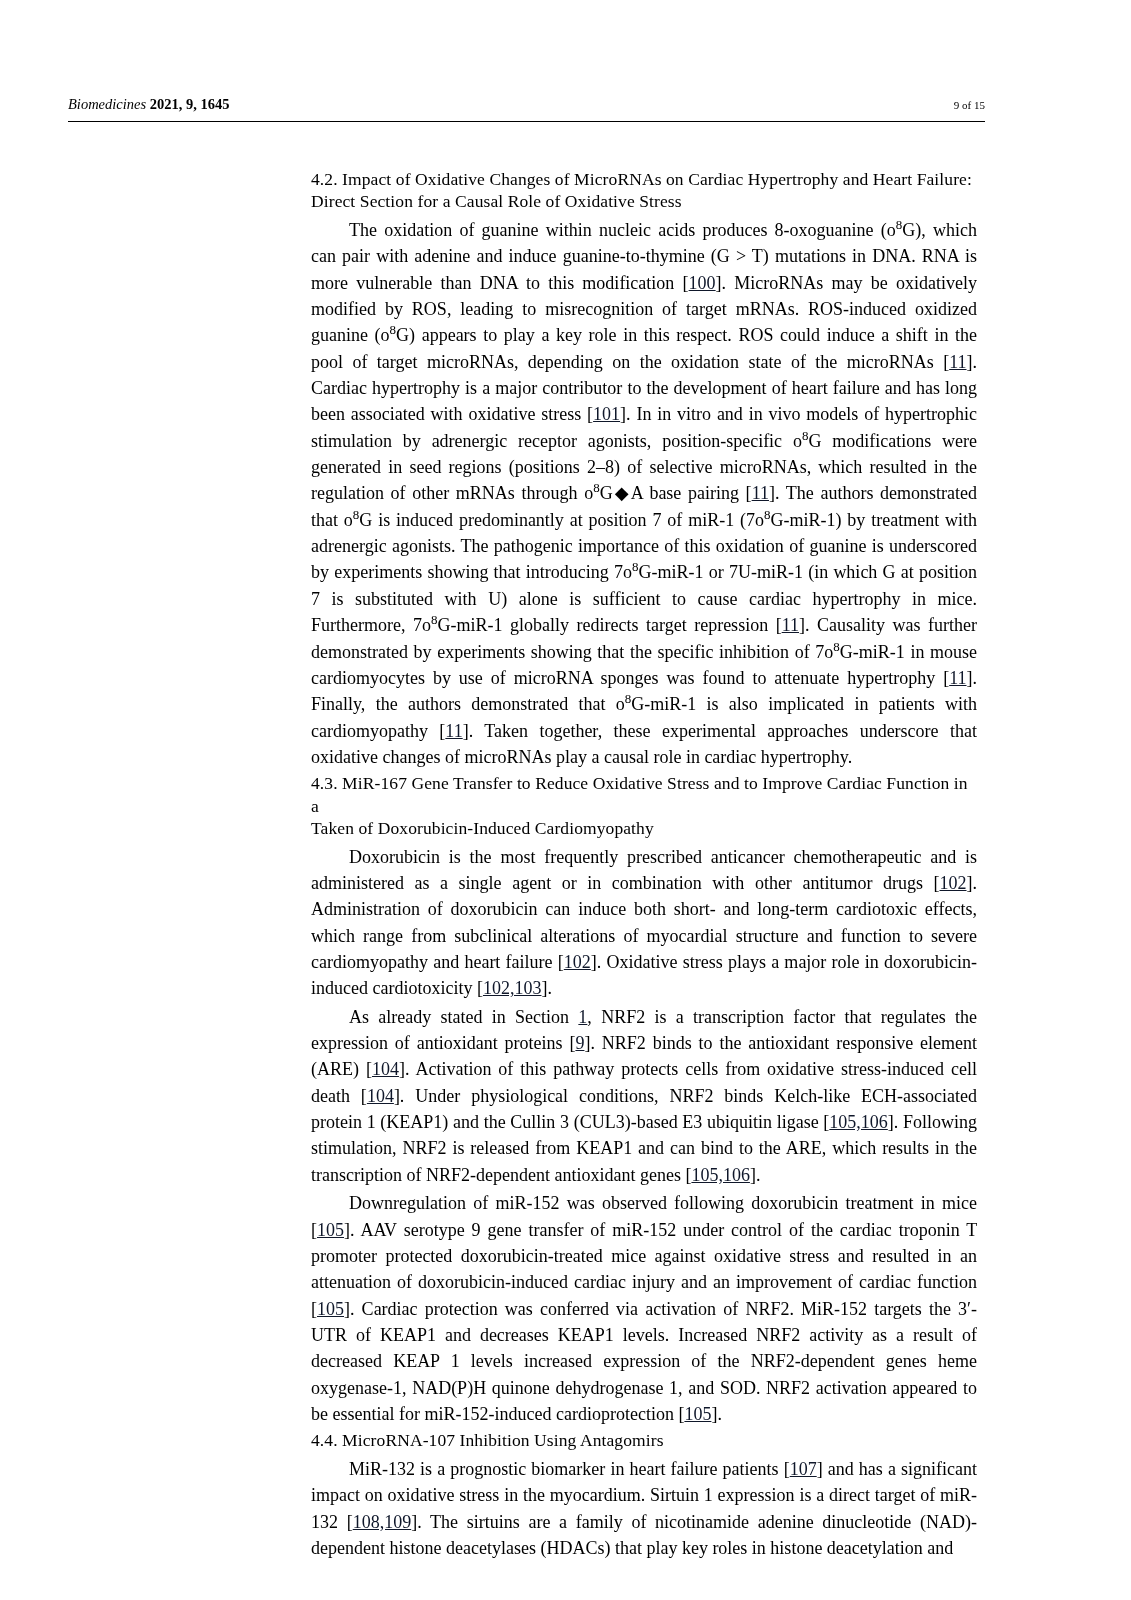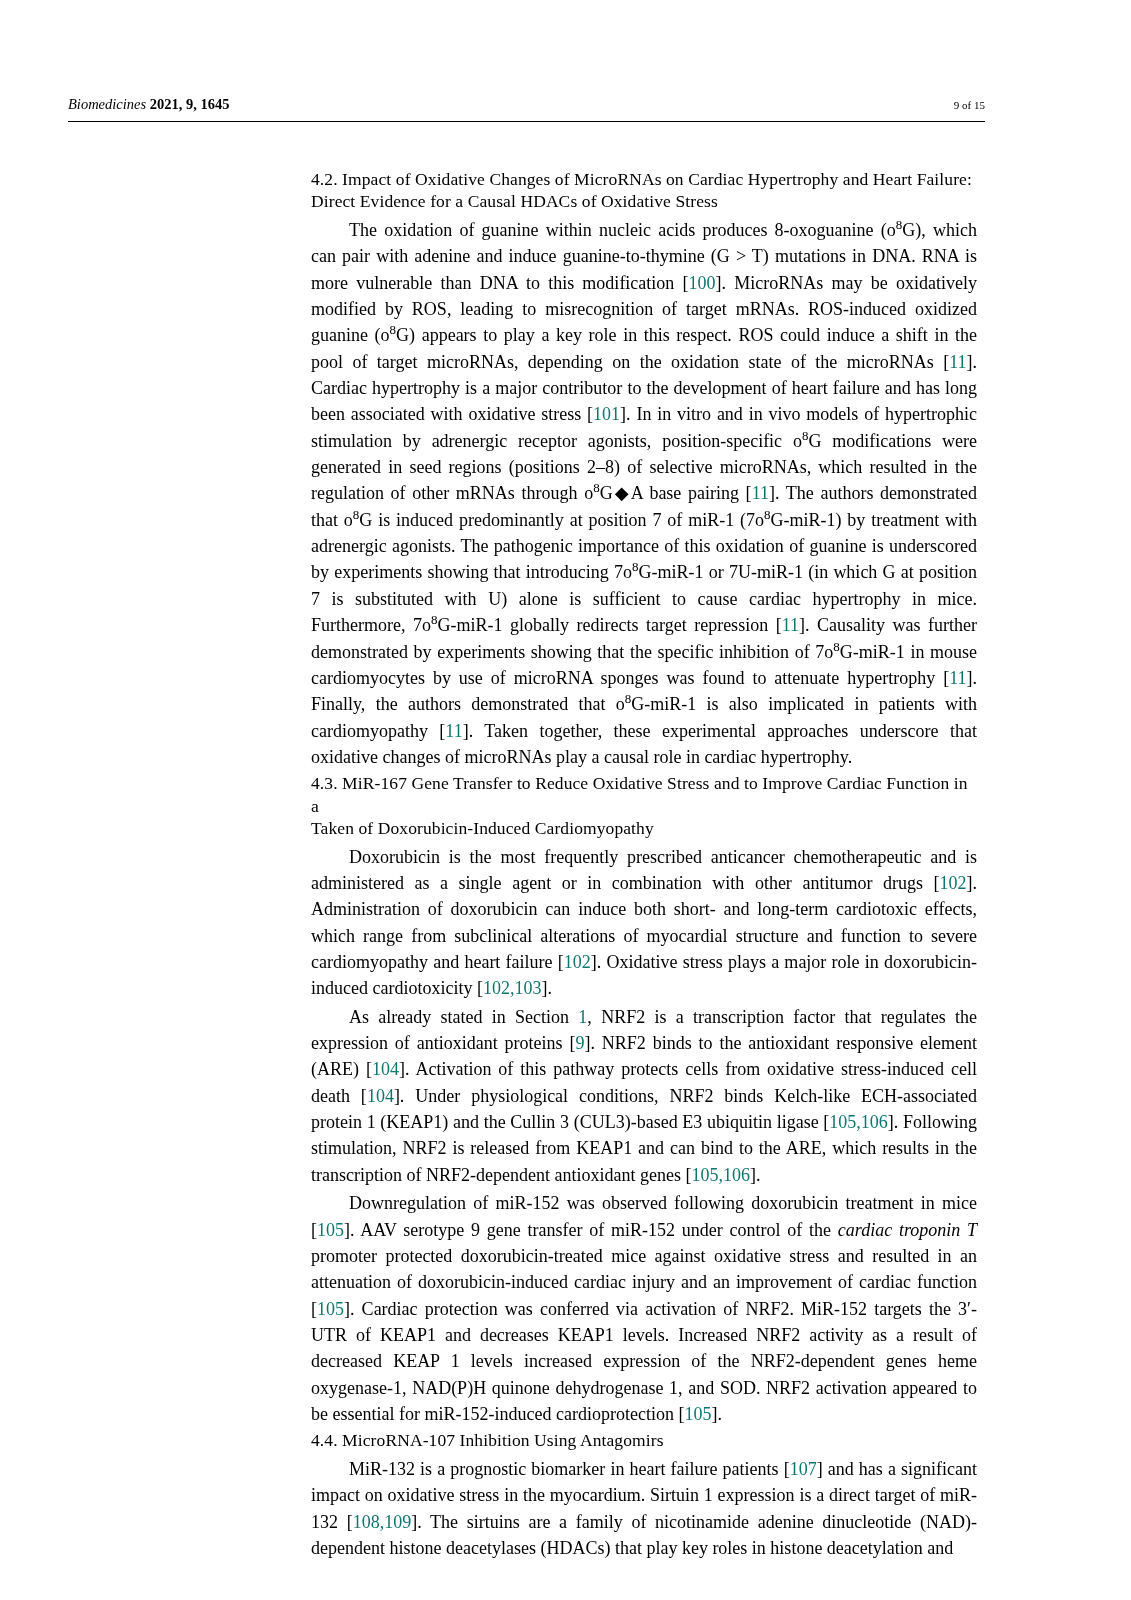--- a/index.html
+++ b/index.html
@@ -50,42 +50,42 @@
 
   p.body {
     font-size: 18px;
     line-height: 1.465;
     text-align: justify;
     margin: 0 0 2px 0;
     text-indent: 38px;
     hyphens: auto;
   }
   p.body.tight { margin-bottom: 12px; }
-  .ref { color: #0f766e; }
+  .ref { color: #0f172a; text-decoration: underline; }
   sup { font-size: 0.72em; vertical-align: super; line-height: 0; }
-  .it { font-style: italic; }
+  .it { }
 </style>
 </head>
 <body>
 
 <div class="page">
 
   <div class="header">
     <div class="left">
       <span>Biomedicines</span>
       <b>2021, 9, 1645</b>
     </div>
     <div class="right">9 of 15</div>
   </div>
 
   <div class="content">
 
     <h2 class="section">
       <span>4.2. Impact of Oxidative Changes of MicroRNAs on Cardiac Hypertrophy and Heart Failure:</span><br>
-      <span>Direct Evidence for a Causal HDACs of Oxidative Stress</span>
+      <span>Direct Section for a Causal Role of Oxidative Stress</span>
     </h2>
 
     <p class="body"><span>The oxidation of guanine within nucleic acids produces 8-oxoguanine (o</span><sup>8</sup><span>G), which can pair with adenine and induce guanine-to-thymine (G &gt; T) mutations in DNA. RNA is more vulnerable than DNA to this modification [</span><span class="ref">100</span><span>]. MicroRNAs may be oxidatively modified by ROS, leading to misrecognition of target mRNAs. ROS-induced oxidized guanine (o</span><sup>8</sup><span>G) appears to play a key role in this respect. ROS could induce a shift in the pool of target microRNAs, depending on the oxidation state of the microRNAs [</span><span class="ref">11</span><span>]. Cardiac hypertrophy is a major contributor to the development of heart failure and has long been associated with oxidative stress [</span><span class="ref">101</span><span>]. In in vitro and in vivo models of hypertrophic stimulation by adrenergic receptor agonists, position-specific o</span><sup>8</sup><span>G modifications were generated in seed regions (positions 2–8) of selective microRNAs, which resulted in the regulation of other mRNAs through o</span><sup>8</sup><span>G◆A base pairing [</span><span class="ref">11</span><span>]. The authors demonstrated that o</span><sup>8</sup><span>G is induced predominantly at position 7 of miR-1 (7o</span><sup>8</sup><span>G-miR-1) by treatment with adrenergic agonists. The pathogenic importance of this oxidation of guanine is underscored by experiments showing that introducing 7o</span><sup>8</sup><span>G-miR-1 or 7U-miR-1 (in which G at position 7 is substituted with U) alone is sufficient to cause cardiac hypertrophy in mice. Furthermore, 7o</span><sup>8</sup><span>G-miR-1 globally redirects target repression [</span><span class="ref">11</span><span>]. Causality was further demonstrated by experiments showing that the specific inhibition of 7o</span><sup>8</sup><span>G-miR-1 in mouse cardiomyocytes by use of microRNA sponges was found to attenuate hypertrophy [</span><span class="ref">11</span><span>]. Finally, the authors demonstrated that o</span><sup>8</sup><span>G-miR-1 is also implicated in patients with cardiomyopathy [</span><span class="ref">11</span><span>]. Taken together, these experimental approaches underscore that oxidative changes of microRNAs play a causal role in cardiac hypertrophy.</span></p>
 
     <h2 class="section sec-gap">
       <span>4.3. MiR-167 Gene Transfer to Reduce Oxidative Stress and to Improve Cardiac Function in a</span><br>
       <span>Taken of Doxorubicin-Induced Cardiomyopathy</span>
     </h2>
 
     <p class="body"><span>Doxorubicin is the most frequently prescribed anticancer chemotherapeutic and is administered as a single agent or in combination with other antitumor drugs [</span><span class="ref">102</span><span>]. Administration of doxorubicin can induce both short- and long-term cardiotoxic effects, which range from subclinical alterations of myocardial structure and function to severe cardiomyopathy and heart failure [</span><span class="ref">102</span><span>]. Oxidative stress plays a major role in doxorubicin-induced cardiotoxicity [</span><span class="ref">102,103</span><span>].</span></p>

